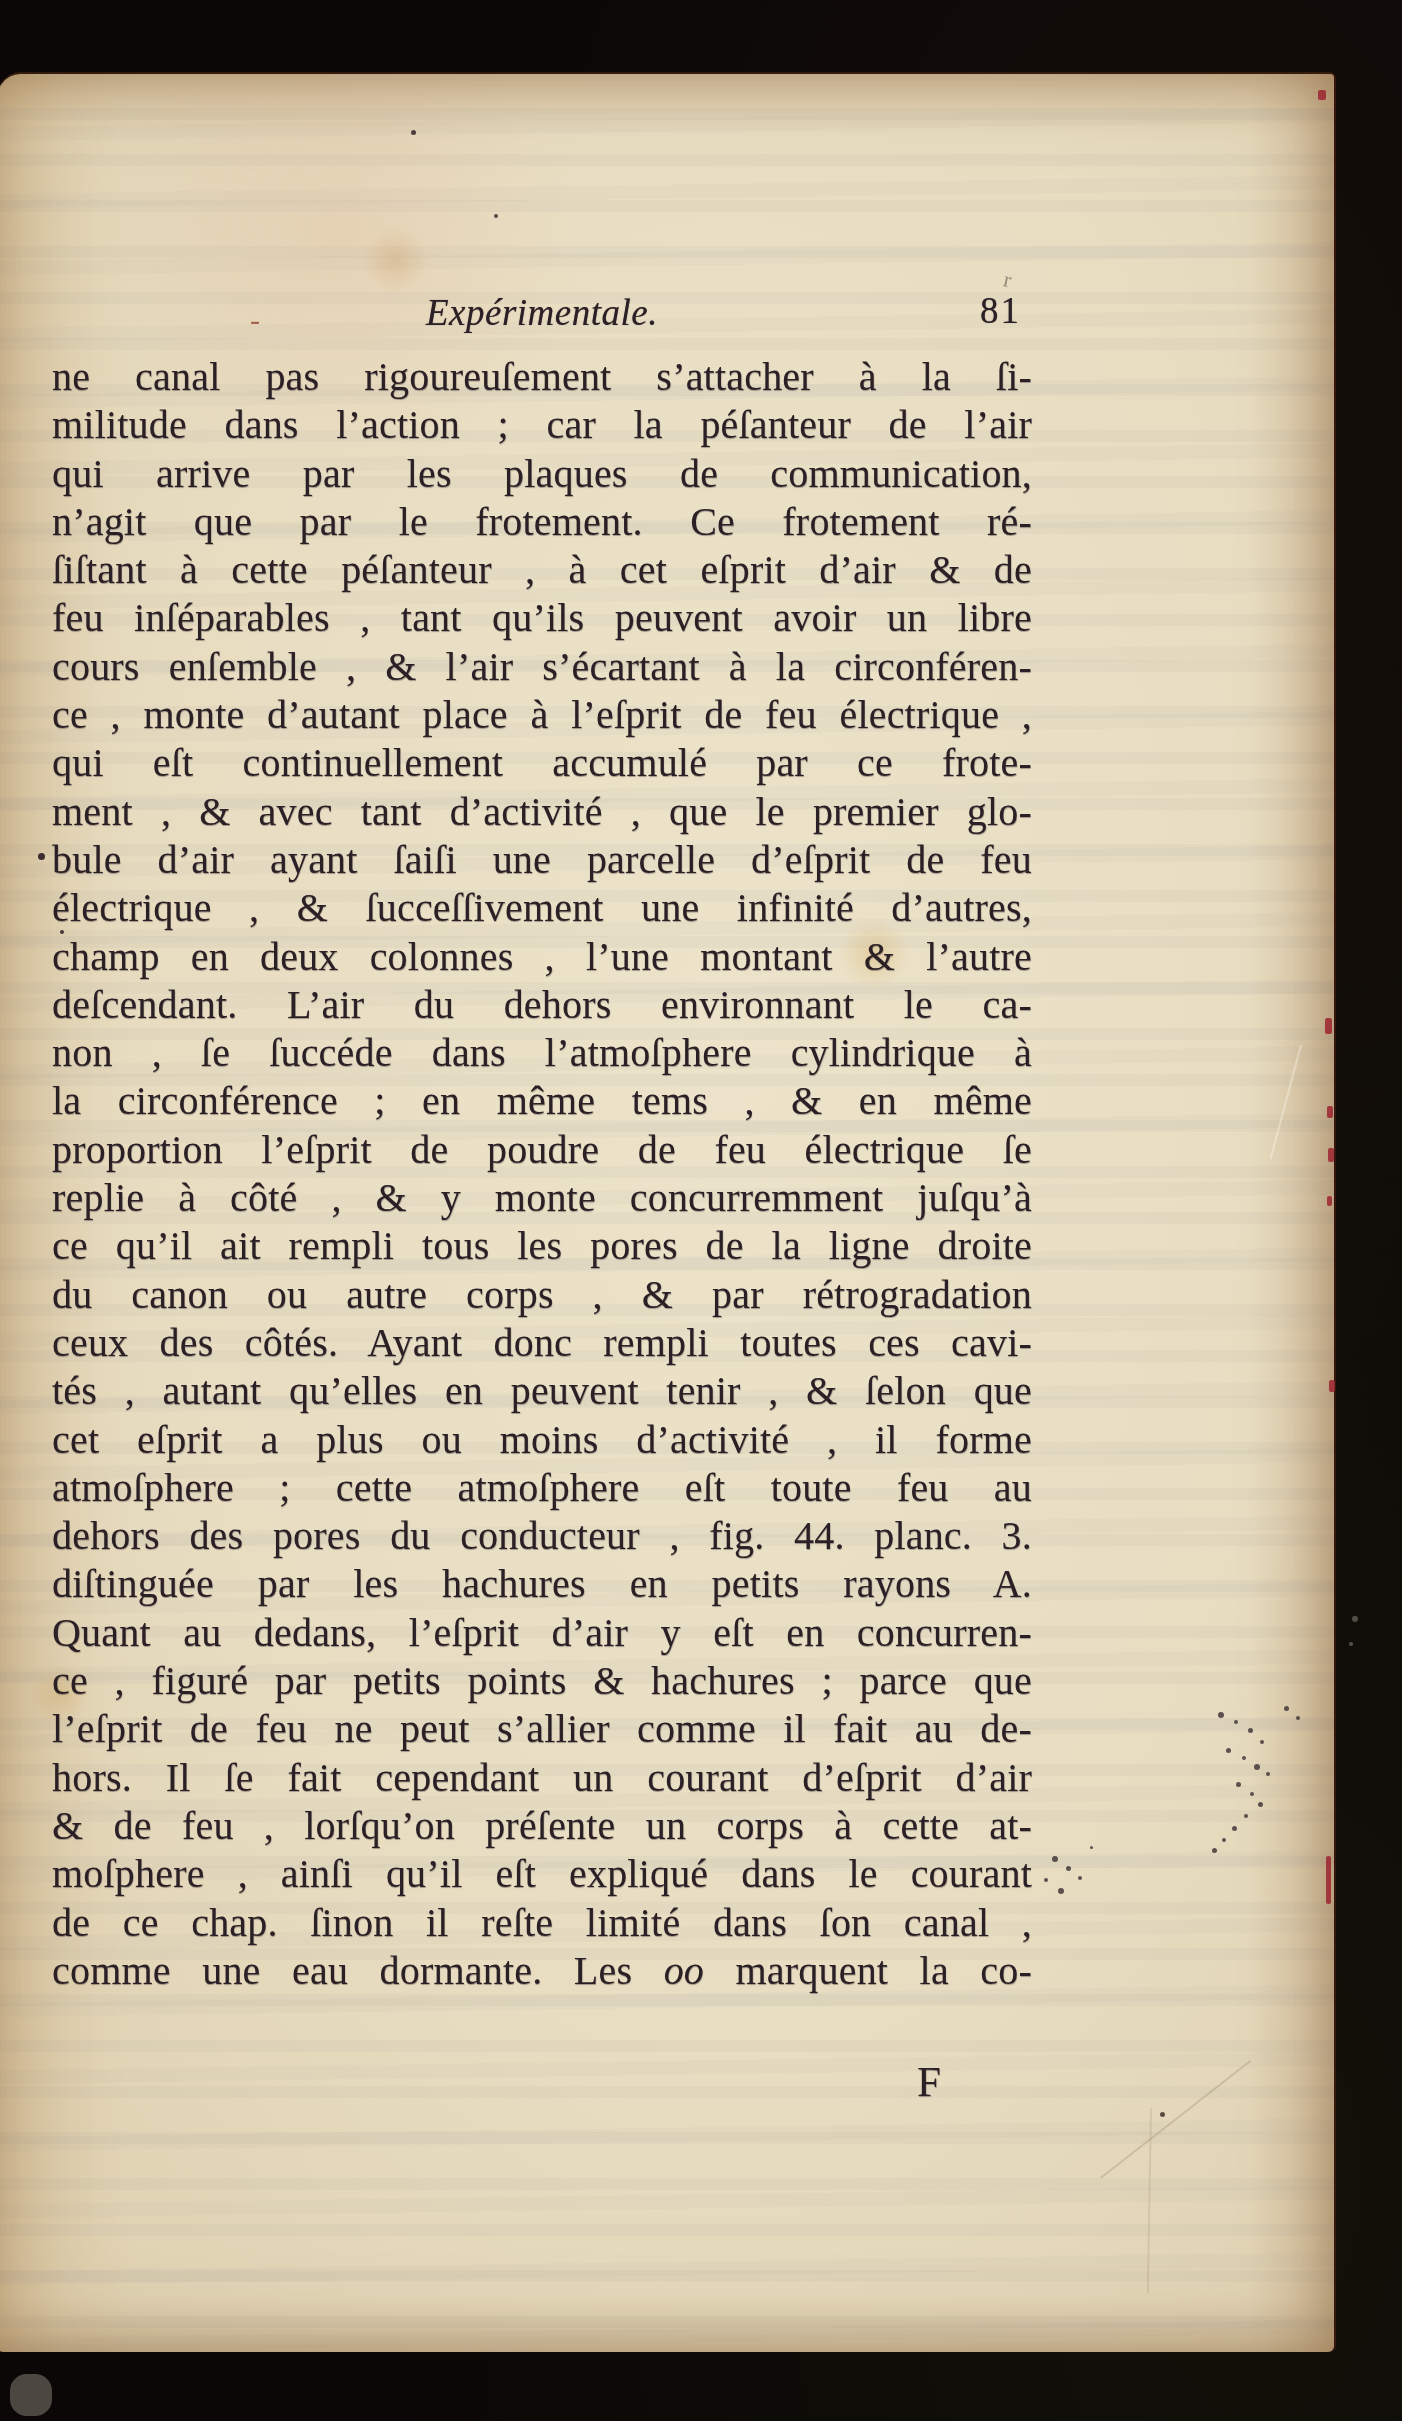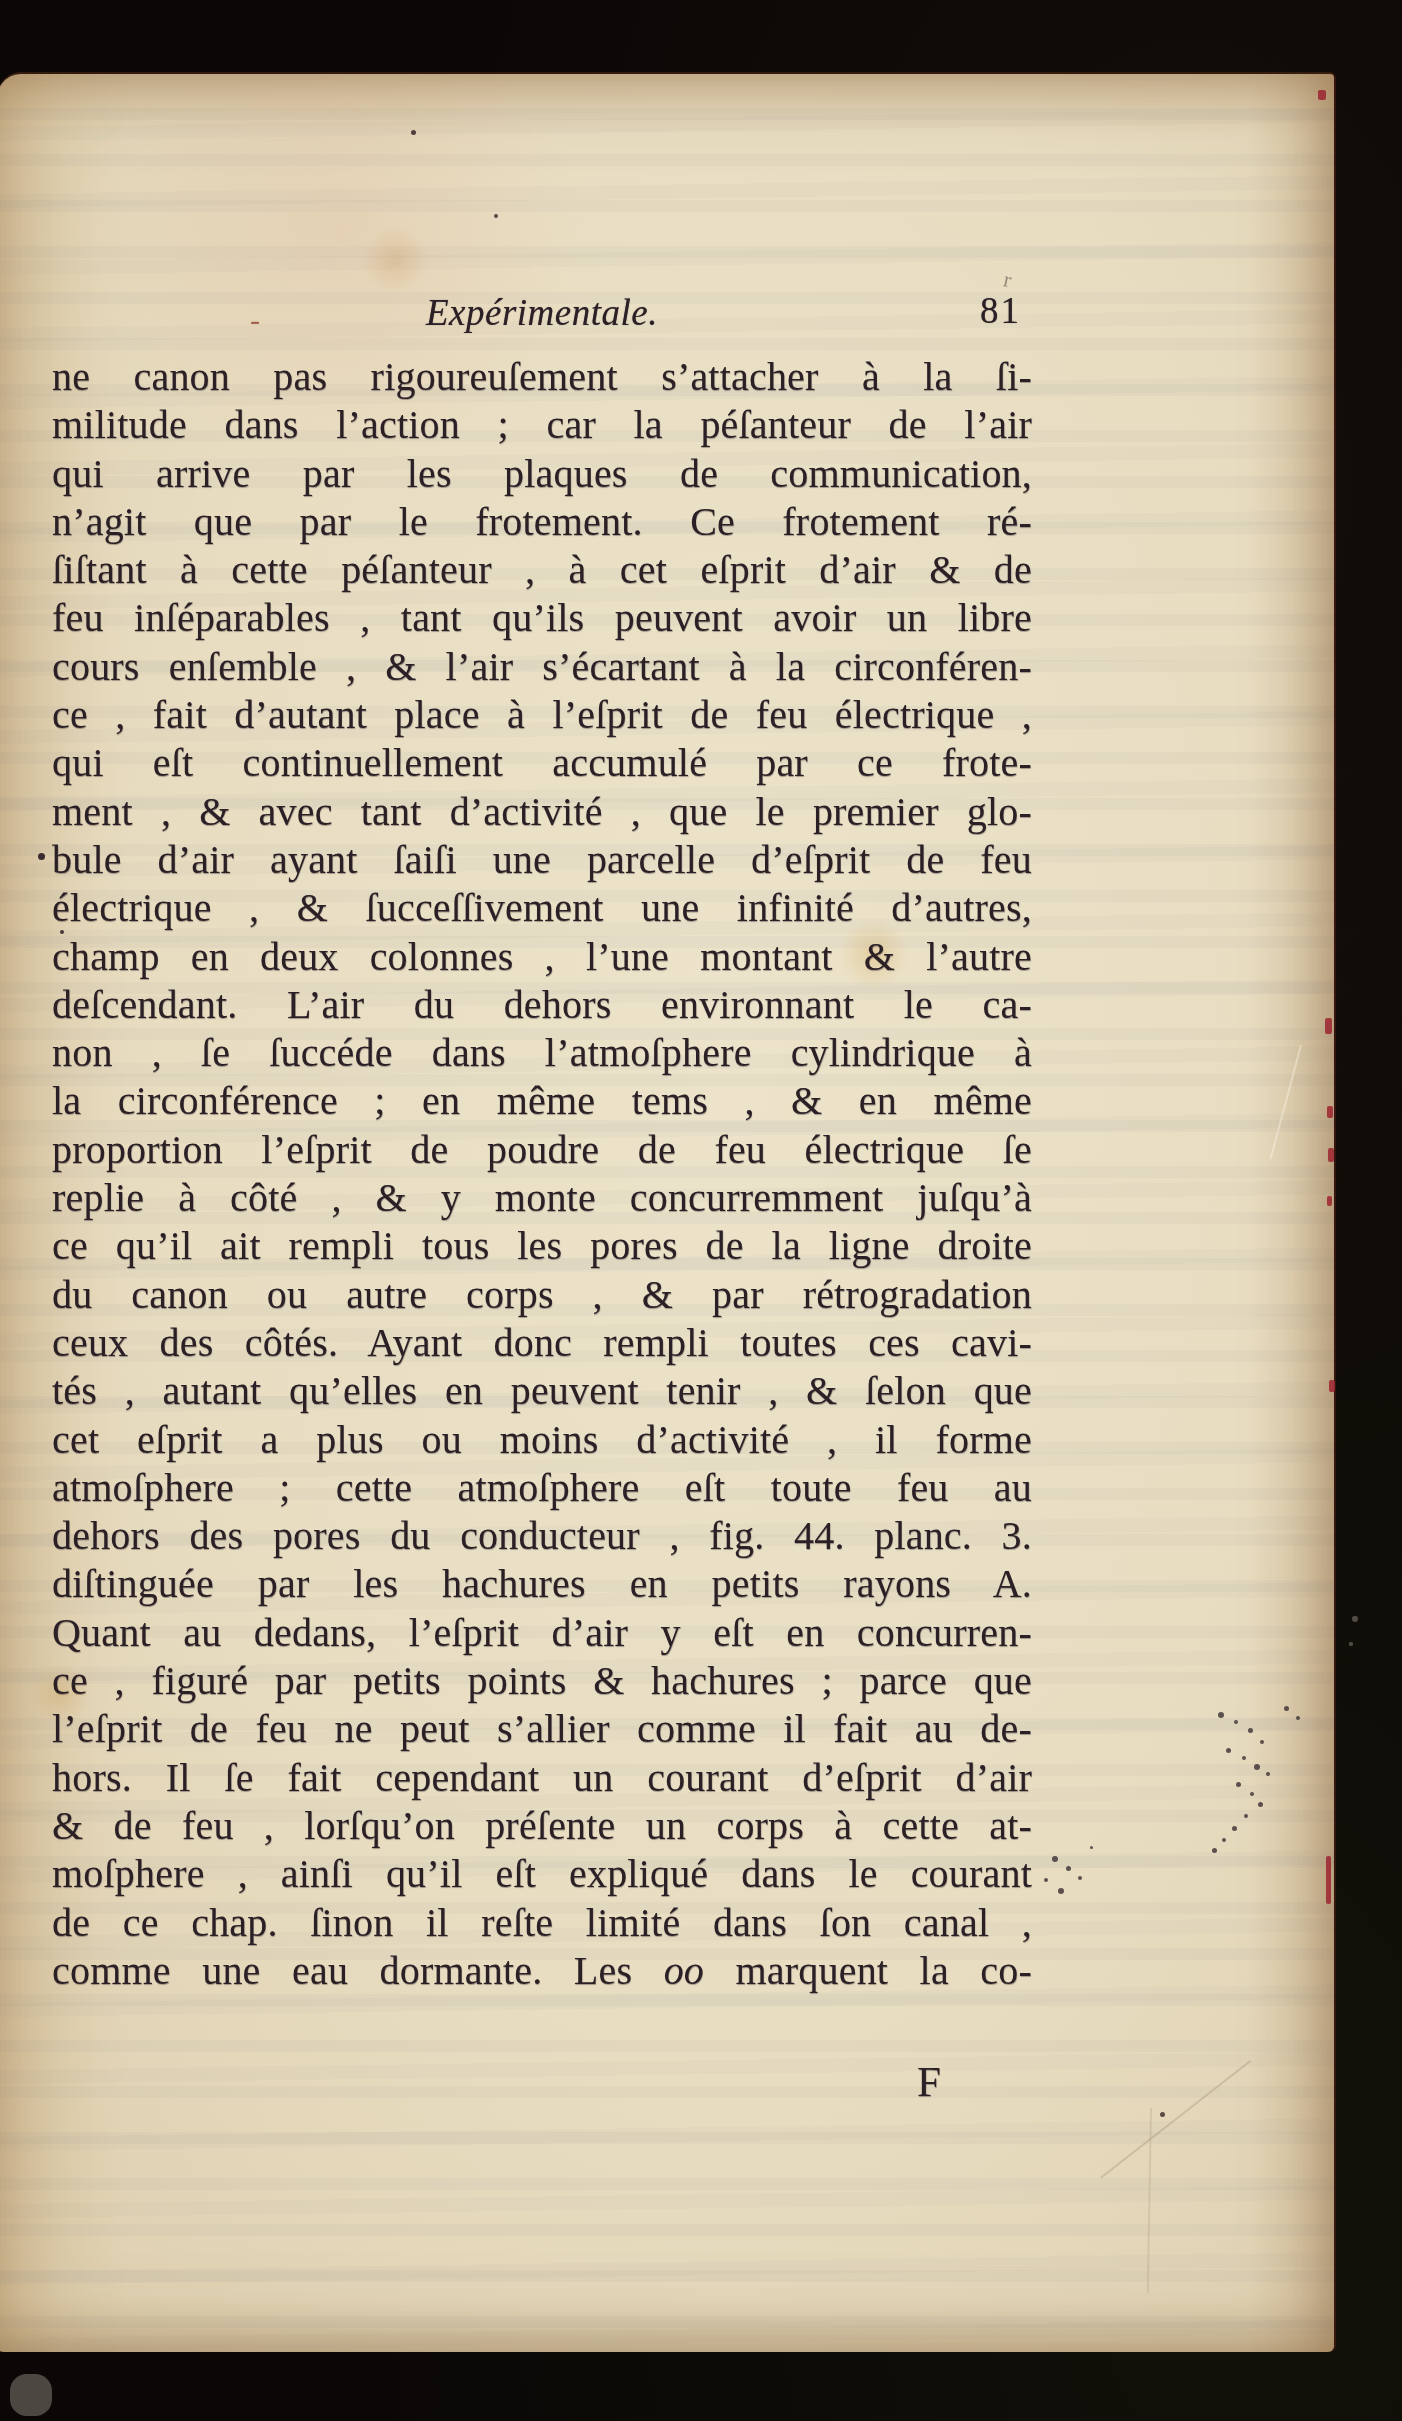--- a/index.html
+++ b/index.html
@@ -67,28 +67,28 @@
     <div class="corner-fold"></div>
 
     <div class="textblock">
       <div class="runhead">
         <span class="margin-dash">-</span>
         <span class="runhead-title">Expérimentale.</span>
         <span class="tiny-mark">r</span>
         <span class="page-number">81</span>
       </div>
       <div id="bodyText">
-          <div class="line">ne canon pas rigoureuſement s’attacher à la ſi-</div>
+          <div class="line">ne canal pas rigoureuſement s’attacher à la ſi-</div>
           <div class="line">militude dans l’action ; car la péſanteur de l’air</div>
           <div class="line">qui arrive par les plaques de communication,</div>
           <div class="line">n’agit que par le frotement. Ce frotement ré-</div>
           <div class="line">ſiſtant à cette péſanteur , à cet eſprit d’air &amp; de</div>
           <div class="line">feu inſéparables , tant qu’ils peuvent avoir un libre</div>
           <div class="line">cours enſemble , &amp; l’air s’écartant à la circonféren-</div>
-          <div class="line">ce , fait d’autant place à l’eſprit de feu électrique ,</div>
+          <div class="line">ce , monte d’autant place à l’eſprit de feu électrique ,</div>
           <div class="line">qui eſt continuellement accumulé par ce frote-</div>
           <div class="line">ment , &amp; avec tant d’activité , que le premier glo-</div>
           <div class="line">bule d’air ayant ſaiſi une parcelle d’eſprit de feu</div>
           <div class="line">électrique , &amp; ſucceſſivement une infinité d’autres,</div>
           <div class="line">champ en deux colonnes , l’une montant &amp; l’autre</div>
           <div class="line">deſcendant. L’air du dehors environnant le ca-</div>
           <div class="line">non , ſe ſuccéde dans l’atmoſphere cylindrique à</div>
           <div class="line">la circonférence ; en même tems , &amp; en même</div>
           <div class="line">proportion l’eſprit de poudre de feu électrique ſe</div>
           <div class="line">replie à côté , &amp; y monte concurremment juſqu’à</div>

